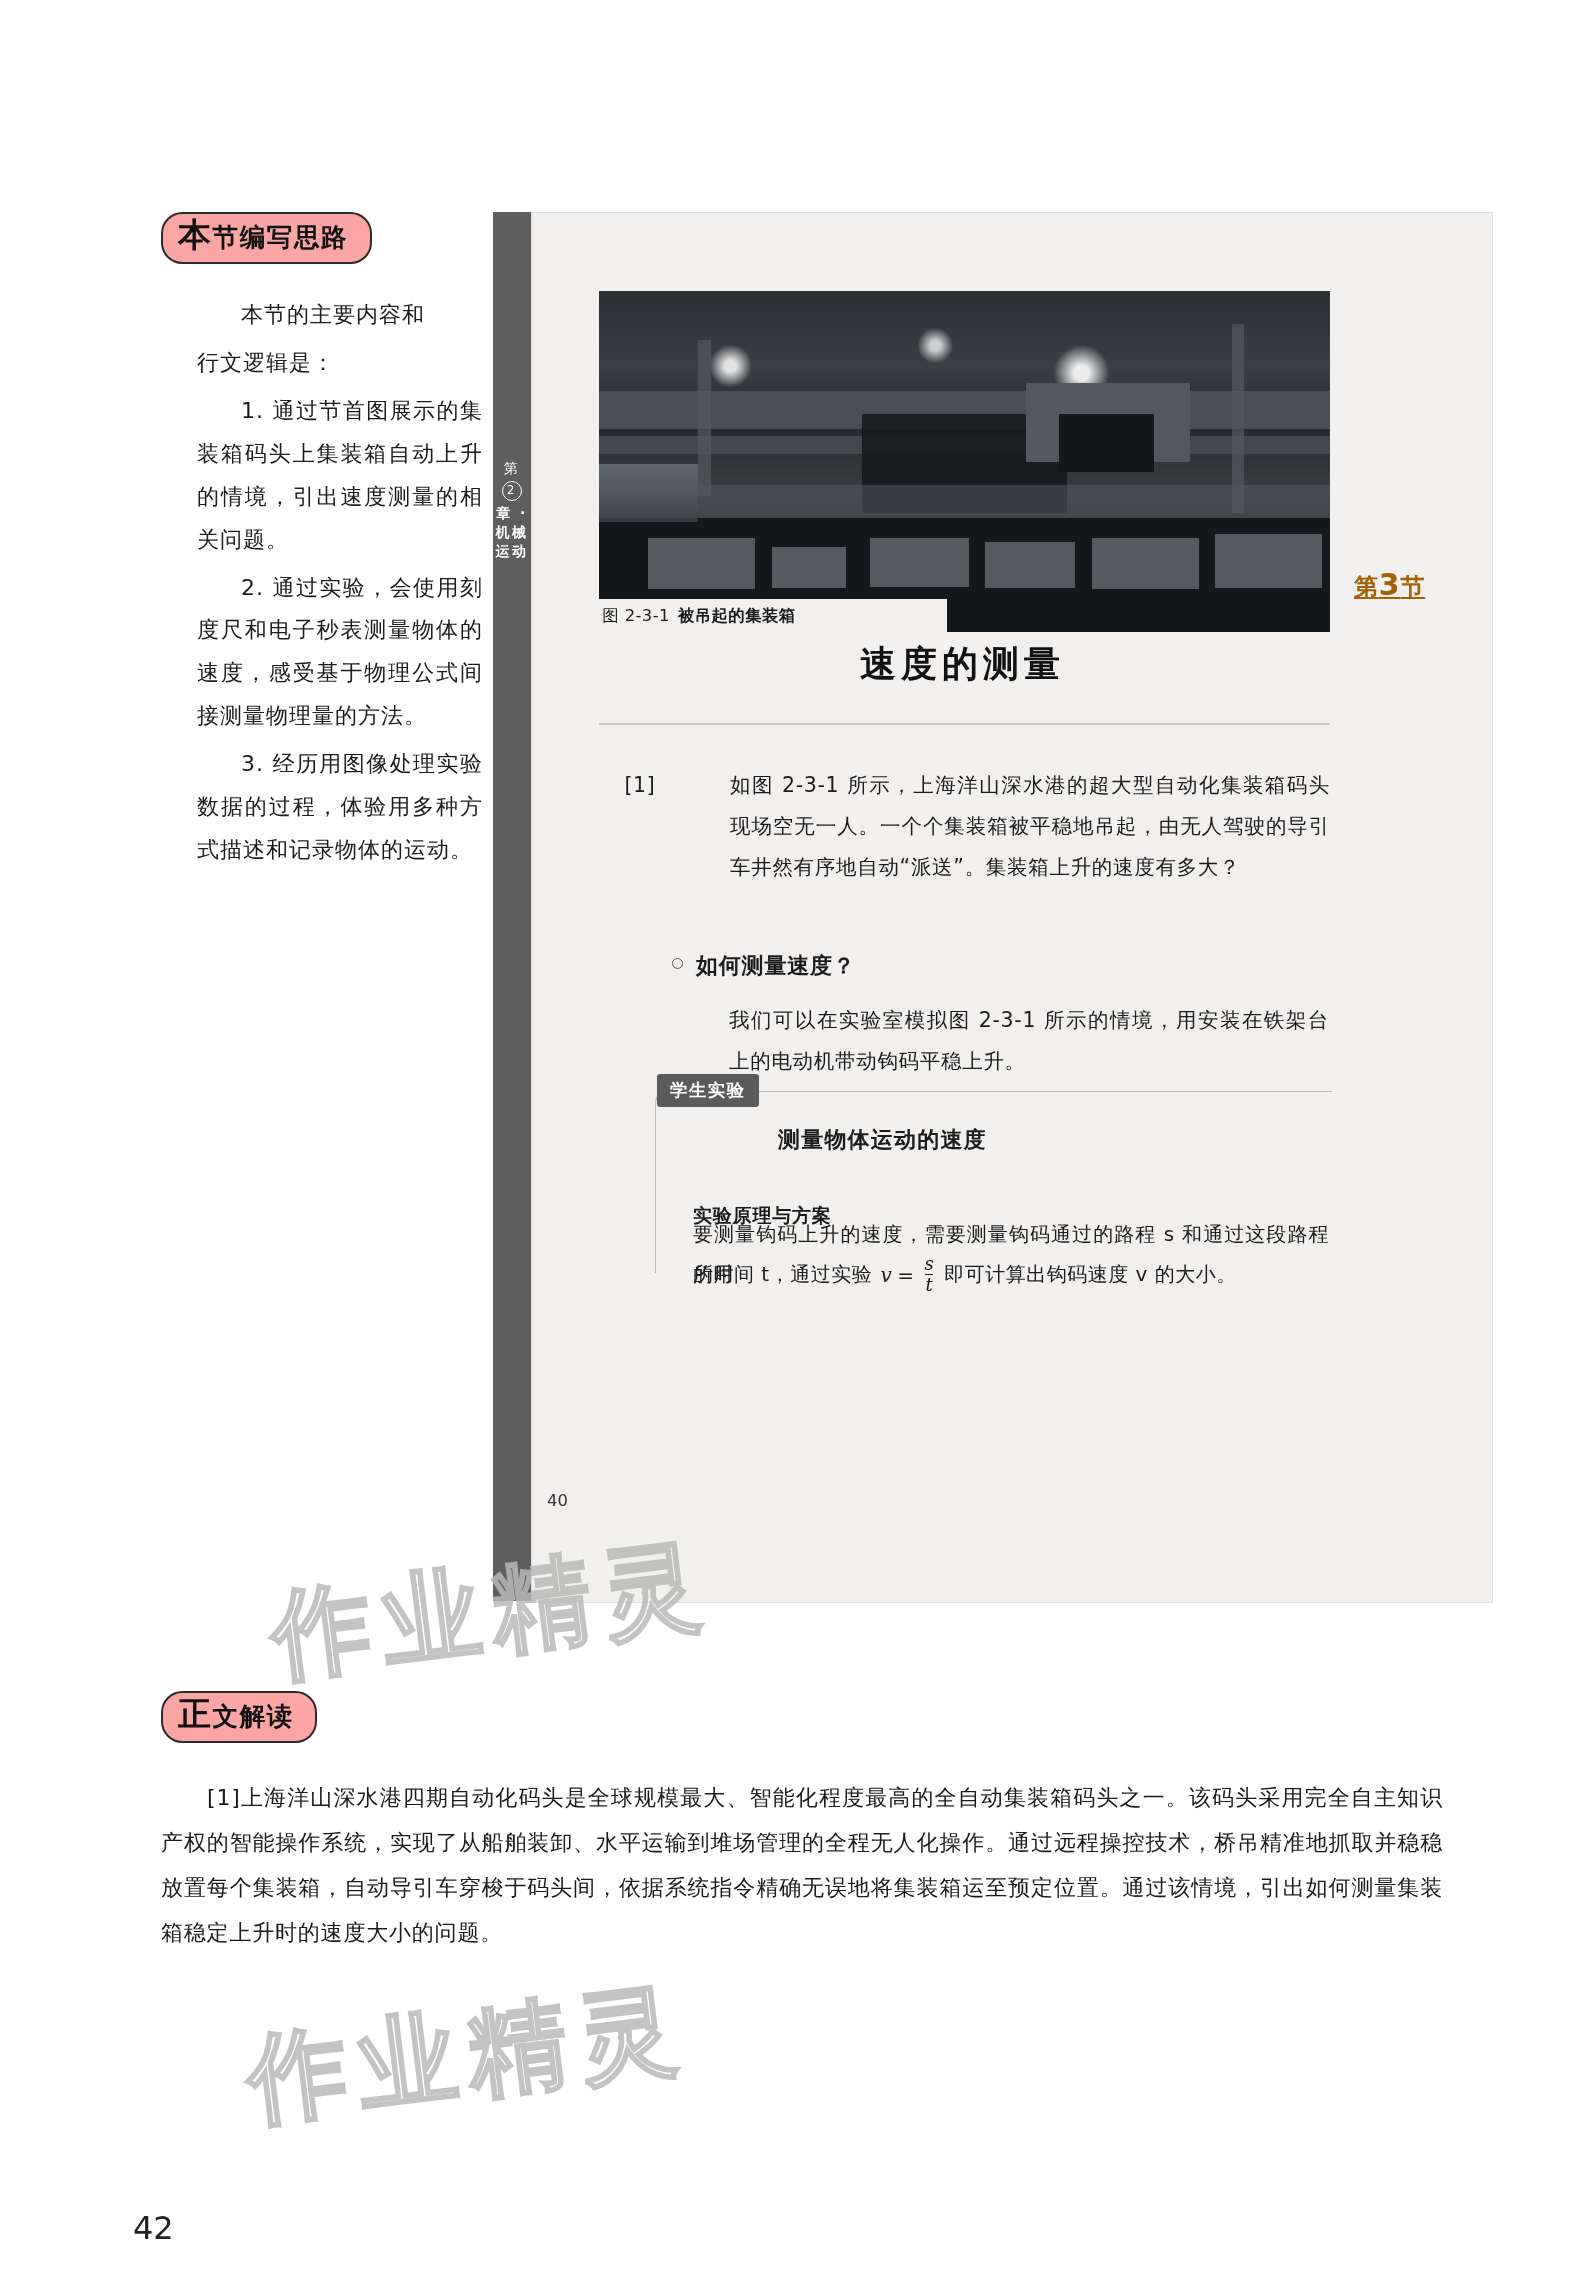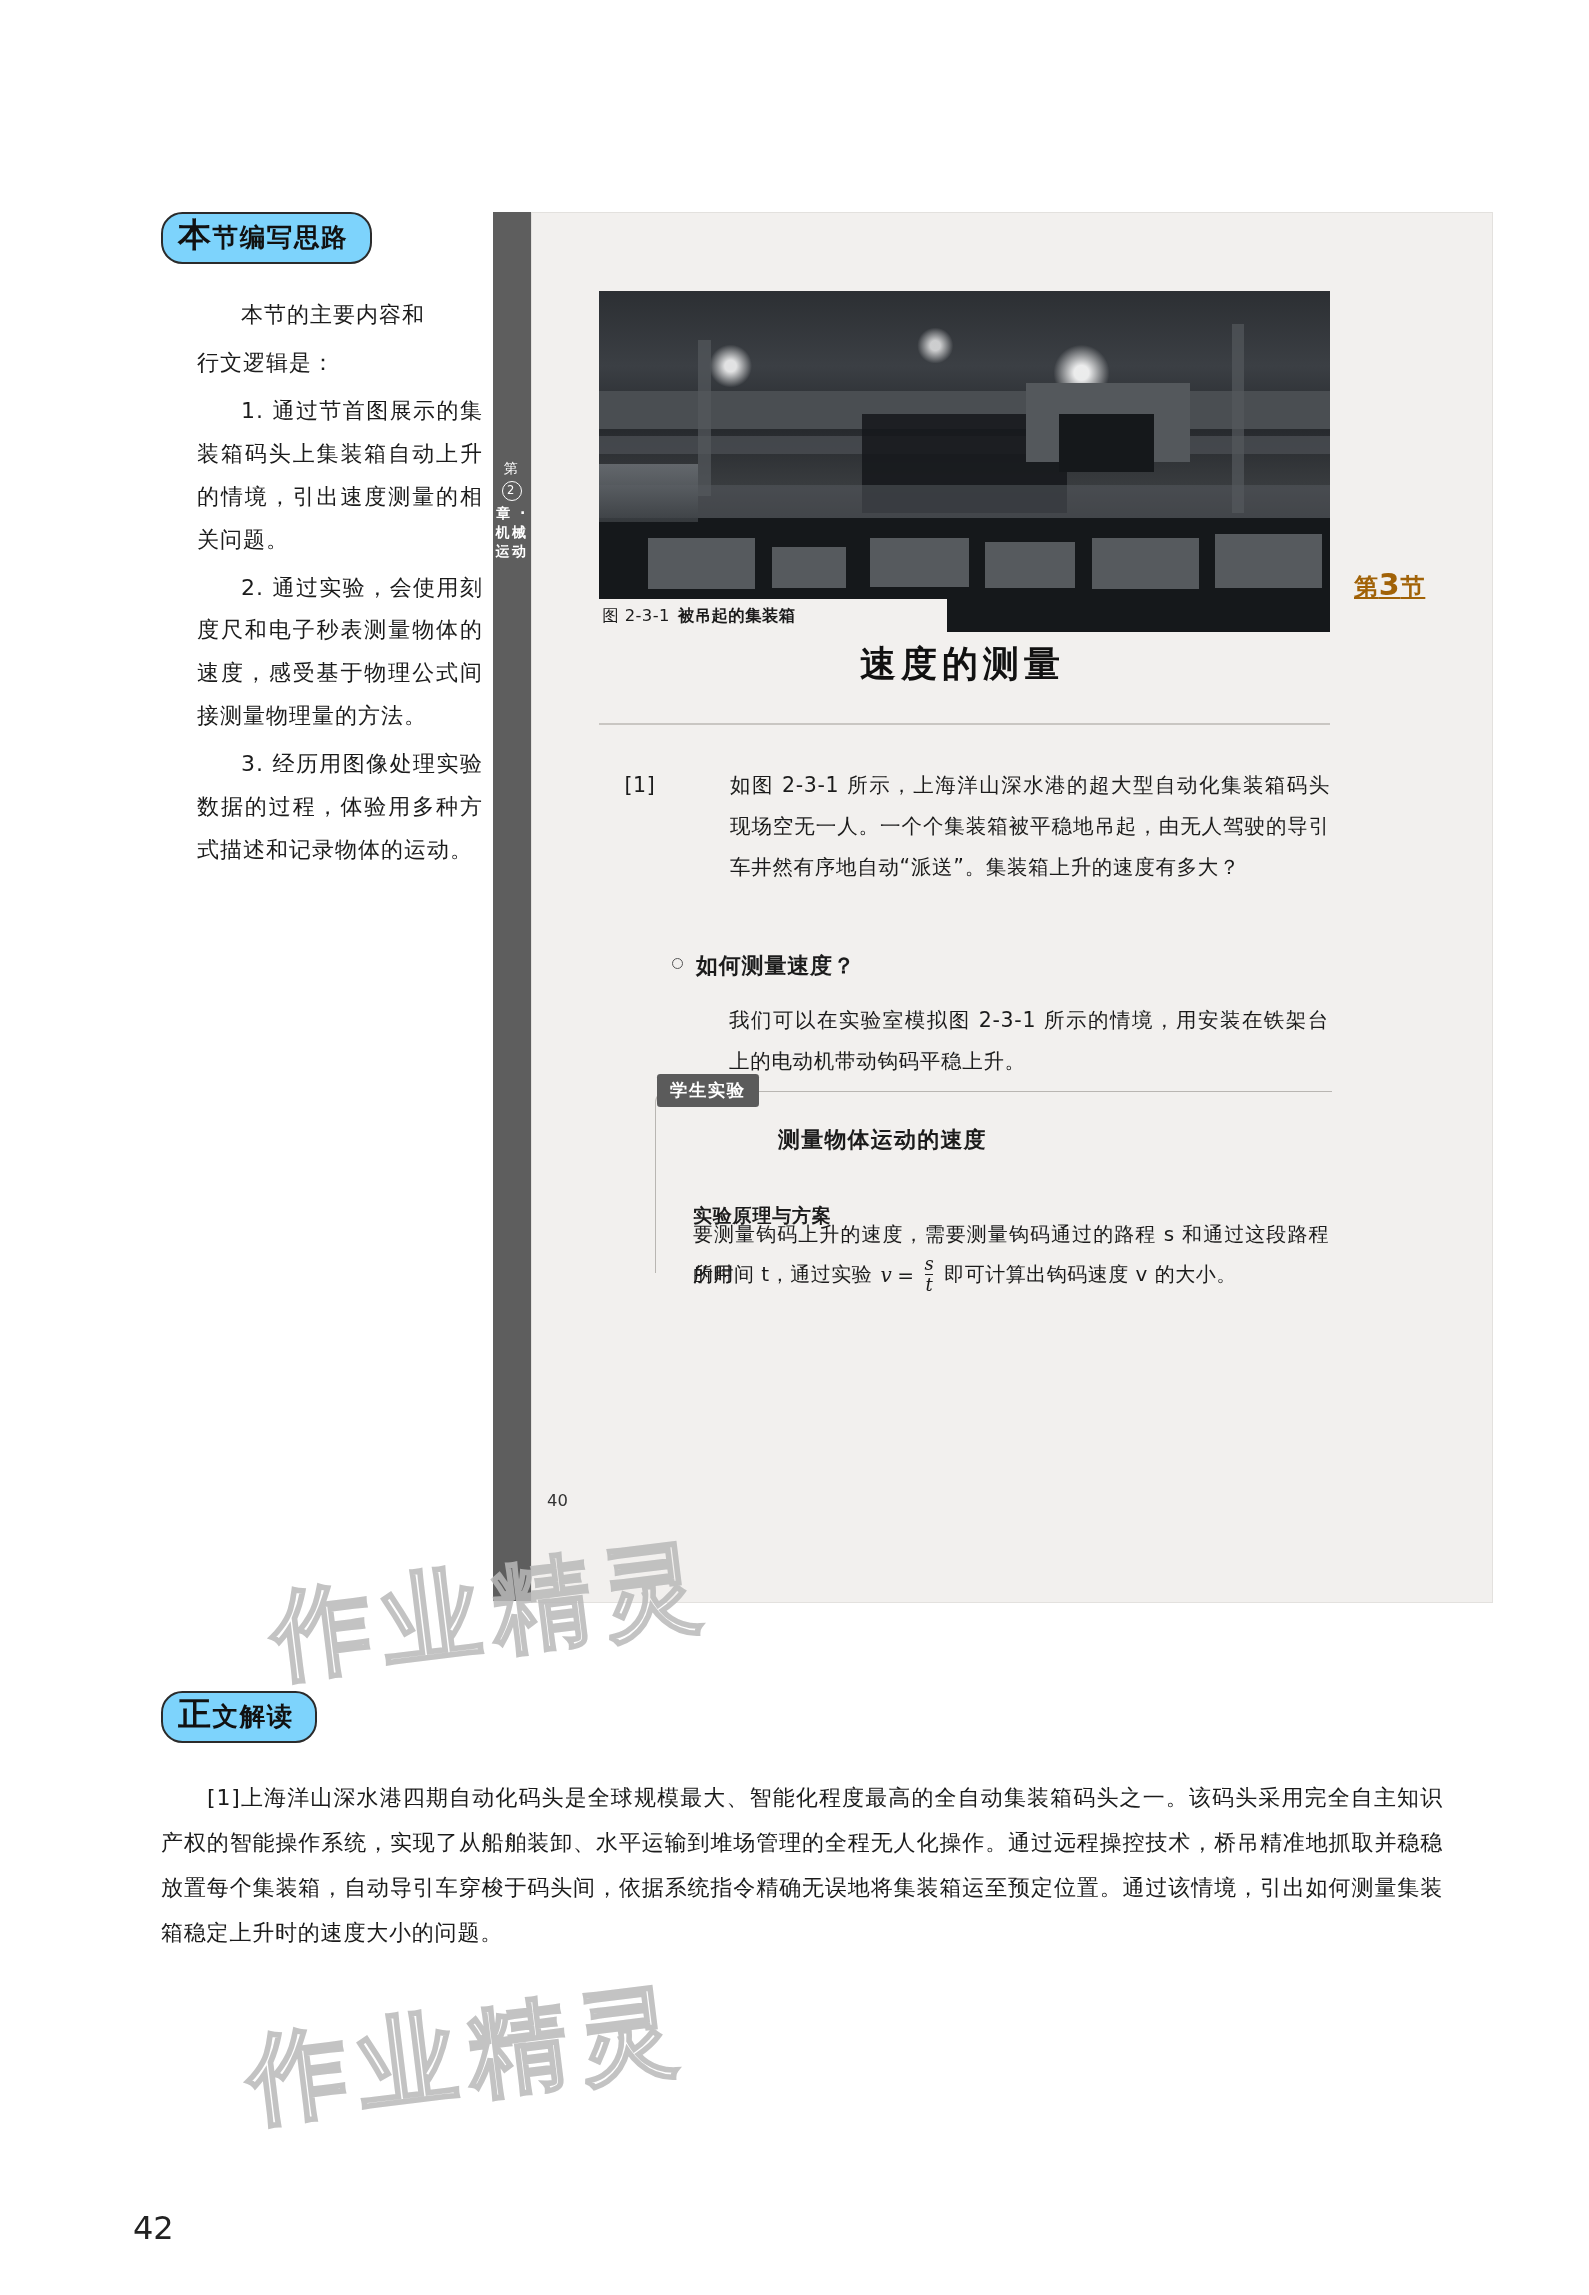--- a/index.html
+++ b/index.html
@@ -34,21 +34,21 @@
   .badge {
     display: inline-block;
     border: 2.5px solid #2b2b2b;
     border-radius: 21.4px;
     padding: 5.8px 21.4px 7.4px 15px;
     font-family: "DejaVu Sans", sans-serif;
     font-weight: bold;
     font-size: 25.5px;
     letter-spacing: 1.6px;
     color: #111;
-    background: #7dd3fc;
+    background: #fca5a5;
     white-space: nowrap;
   }
   .badge .big {
     font-size: 33px;
     line-height: 0.9;
   }
   .left-body {
     margin-top: 30px;
     margin-left: 36px;
   }

